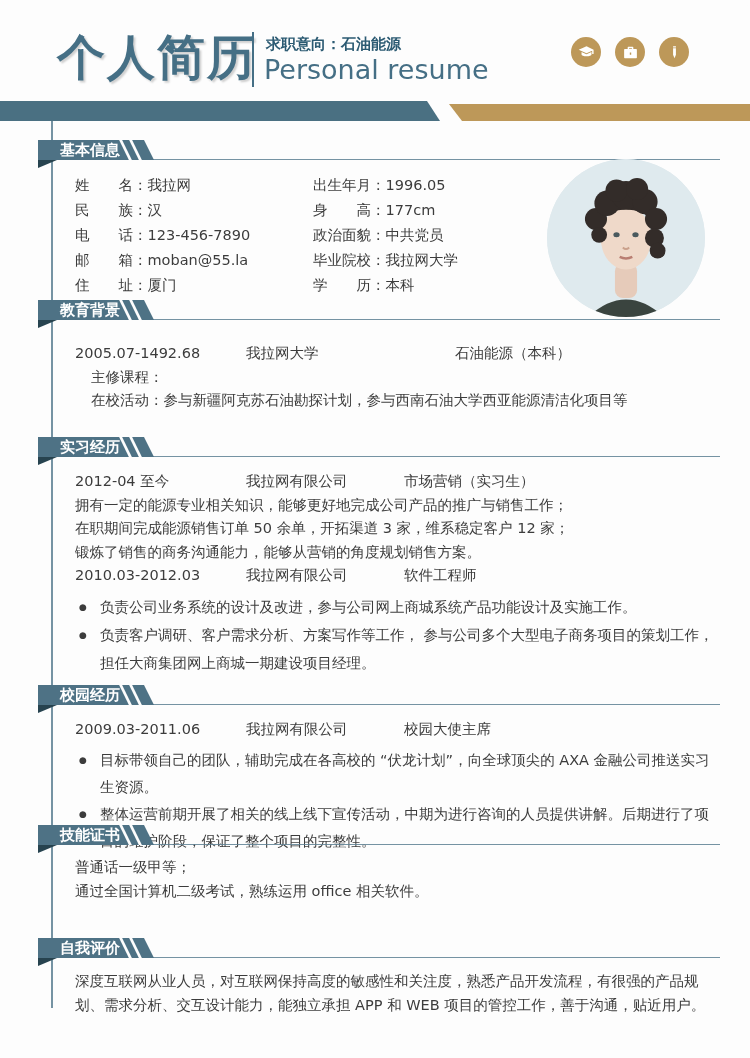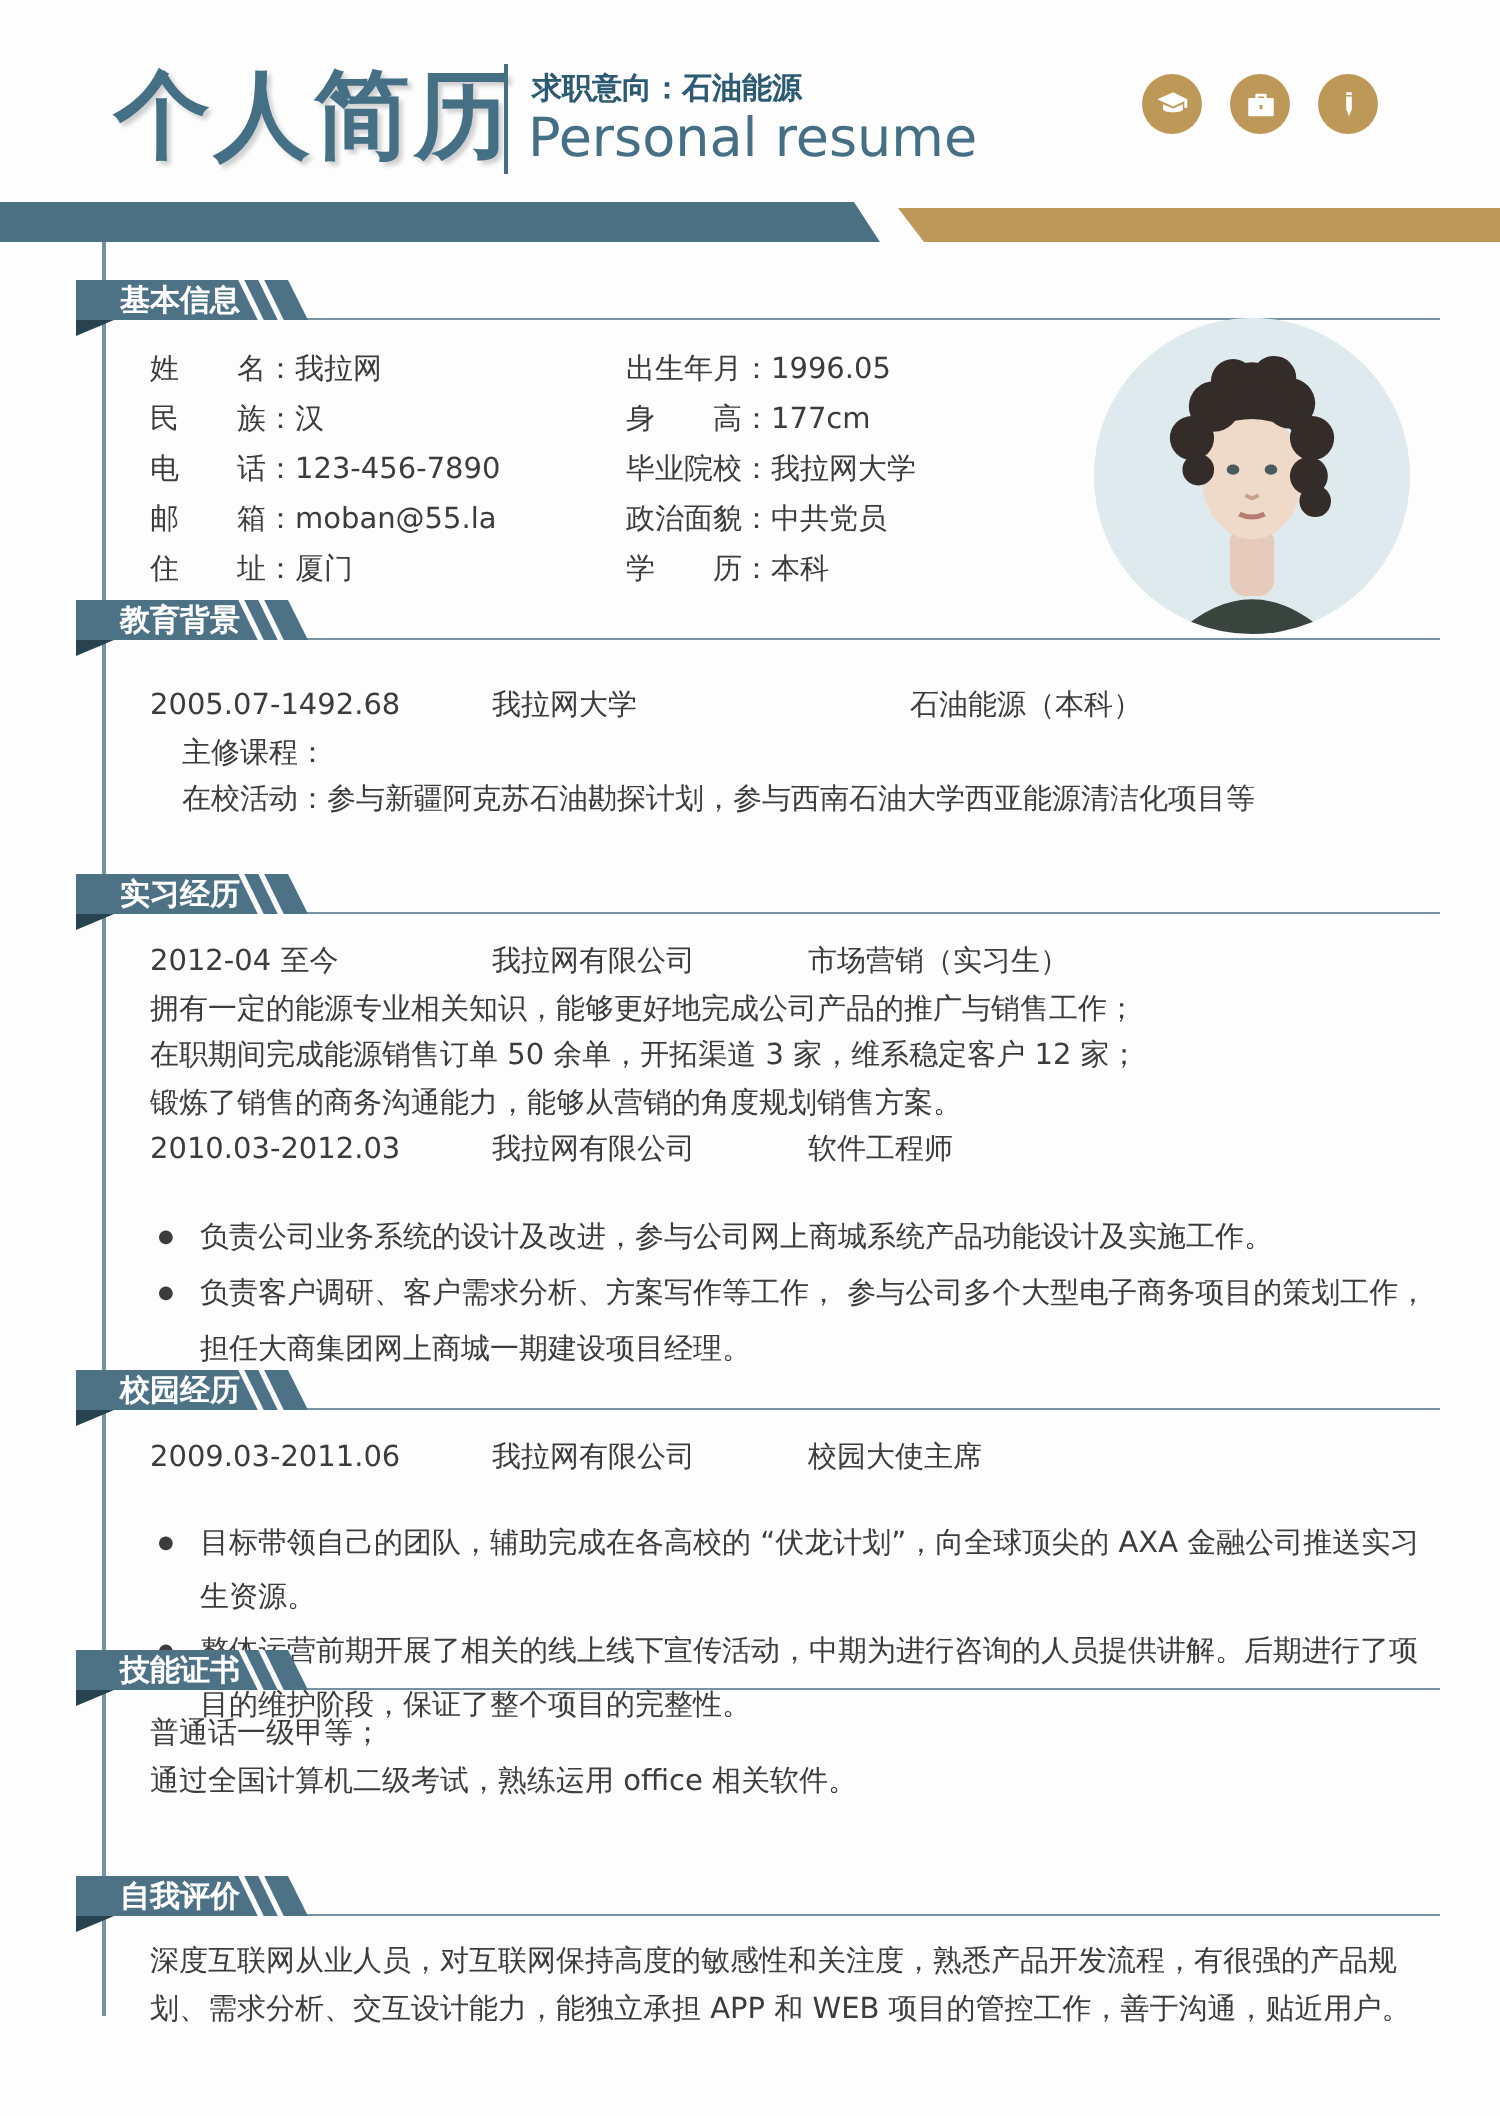--- a/index.html
+++ b/index.html
@@ -50,21 +50,21 @@
          background:var(--photo_bg); overflow:hidden;}
   .photo svg{width:100%; height:100%; display:block;}
 
   
   .jrow{display:flex; line-height:23.5px;}
   .c-date{width:171px;} .c-co{width:158px;} .c-school{width:209px;}
   .eline{line-height:23px;margin-left:16px;}
   .pline{line-height:23.5px;}
   .sline{line-height:24px;}
   .vline{line-height:23.5px;}
-  .blist{list-style:none; margin-top:17px;}
+  .blist{list-style:none; margin-top:5px;}
   .blist li{position:relative; padding-left:25px; line-height:28px;}
   .blist.tight li{line-height:27px;}
   .blist li::before{content:"●"; position:absolute; left:4px; top:0; font-size:9px;}
 </style>
 </head>
 <body>
 
 <div class="page">
 
   <div class="title">个人简历</div>
@@ -103,22 +103,22 @@
         <div class="bcol left">
           <div><span class="lbl">姓　名</span><span>：</span><span>我拉网</span></div>
           <div><span class="lbl">民　族</span><span>：</span><span>汉</span></div>
           <div><span class="lbl">电　话</span><span>：</span><span>123-456-7890</span></div>
           <div><span class="lbl">邮　箱</span><span>：</span><span>moban@55.la</span></div>
           <div><span class="lbl">住　址</span><span>：</span><span>厦门</span></div>
         </div>
         <div class="bcol">
           <div><span class="lbl">出生年月</span><span>：</span><span>1996.05</span></div>
           <div><span class="lbl">身　高</span><span>：</span><span>177cm</span></div>
+          <div><span class="lbl">政治面貌</span><span>：</span><span>中共党员</span></div>
           <div><span class="lbl">毕业院校</span><span>：</span><span>我拉网大学</span></div>
-          <div><span class="lbl">政治面貌</span><span>：</span><span>中共党员</span></div>
           <div><span class="lbl">学　历</span><span>：</span><span>本科</span></div>
         </div>
       </div>
     </div>
     <div class="photo">
       <svg viewBox="0 0 100 100">
         <circle cx="50" cy="50" r="50" fill="#dfeaee"></circle>
         <path d="M26 100 Q50 78 74 100 Z" fill="#3a443f"></path>
         <rect x="43" y="66" width="14" height="22" rx="5" fill="#e6cbba"></rect>
         <ellipse cx="50" cy="50" rx="16" ry="20" fill="#efd9c9"></ellipse>

